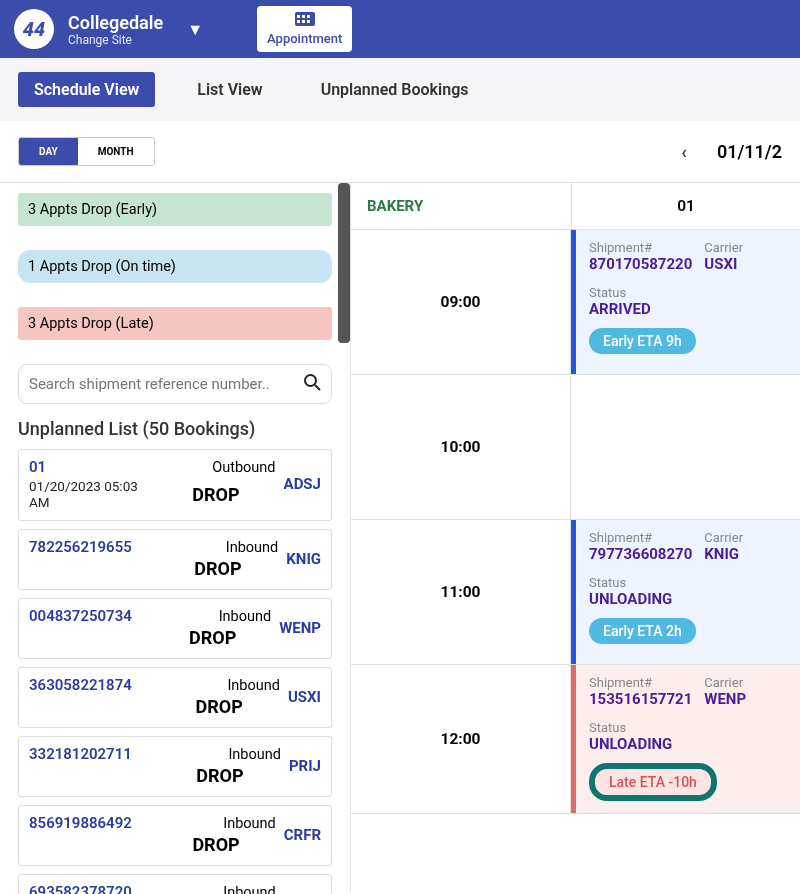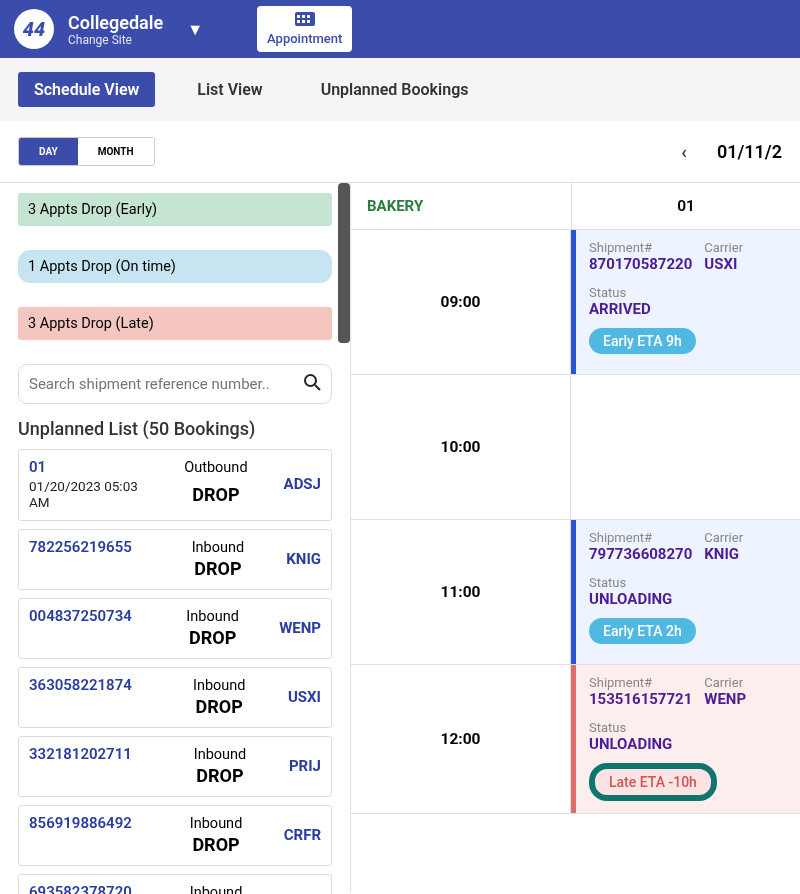--- a/index.html
+++ b/index.html
@@ -41,21 +41,21 @@
   .pill.late { background: #f5c5c0; }
 
   .search { border: 1px solid #ddd; border-radius: 9px; display: flex; align-items: center; padding: 8px 10px; margin: 14px 0; color: #888; font-size: 15px; }
   .search input { flex: 1; border: none; outline: none; font-size: 15px; color: #333; }
   .search-icon { font-size: 18px; color: #333; }
 
   .unplanned-title { font-size: 18px; font-weight: 500; color: #333; margin: 10px 0; }
 
   .card { border: 1px solid #ddd; border-radius: 3px; padding: 8px 10px 10px; margin-bottom: 8px; display: grid; grid-template-columns: 1fr 1fr auto; align-items: center; gap: 2px 8px; cursor: pointer; }
   .card-id { color: #2a3d9e; font-weight: 600; font-size: 15px; grid-column: 1; grid-row: 1; }
-  .card-dir { font-size: 14.5px; text-align: center; grid-column: 2; grid-row: 1; }
+  .card-dir { font-size: 14.5px; text-align: right; grid-column: 2; grid-row: 1; }
   .card-carrier { color: #2a3d9e; font-weight: 700; font-size: 15px; grid-column: 3; grid-row: 1 / span 2; align-self: center; }
   .card-sub { font-size: 13.5px; color: #222; grid-column: 1; grid-row: 2; }
   .card-drop { font-size: 18px; font-weight: 700; text-align: center; grid-column: 2; grid-row: 2; }
 
   
   .schedule { flex: 1; border-left: 1px solid #e0e0e0; border-top: 1px solid #e0e0e0; overflow: hidden; }
   .sched-head { display: grid; grid-template-columns: 220px 1fr; border-bottom: 1px solid #e0e0e0; }
   .sched-head .c1 { padding: 14px 16px; color: #2a7d3f; font-weight: 700; font-size: 15px; }
   .sched-head .c2 { padding: 14px 16px; text-align: center; font-weight: 600; font-size: 15.5px; border-left: 1px solid #e0e0e0; }
 

